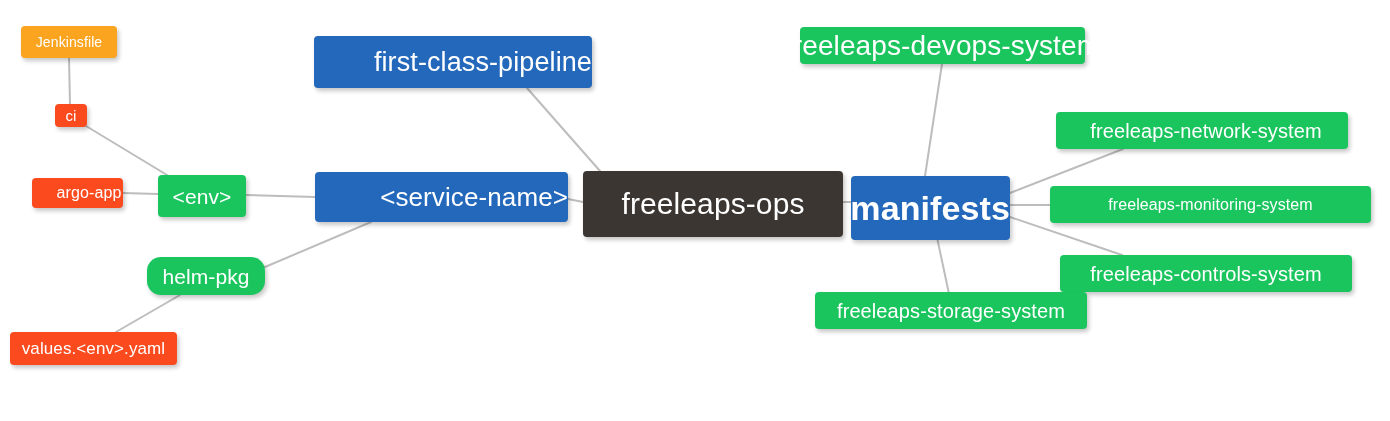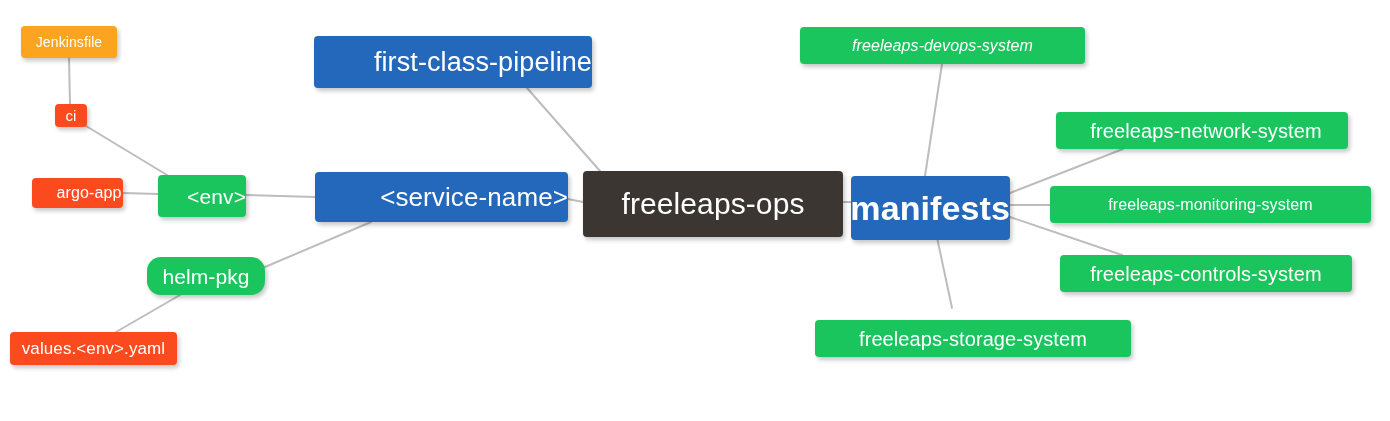--- a/index.html
+++ b/index.html
@@ -66,50 +66,50 @@
   <div id="nodes">
       <div class="node n-root" style="left: 583px; top: 171px; width: 260px; height: 66px; font-size: 30px;">
         <span>freeleaps-ops</span>
       </div>
       <div class="node n-blue" style="left: 314px; top: 36px; width: 278px; height: 52px; font-size: 27px;">
         <span>first-class-pipeline</span>
       </div>
       <div class="node n-blue" style="left: 315px; top: 172px; width: 253px; height: 50px; font-size: 26px;">
         <span>&lt;service-name&gt;</span>
       </div>
-      <div class="node n-green" style="left: 158px; top: 175px; width: 88px; height: 42px; font-size: 21px; justify-content: flex-end;">
+      <div class="node n-green" style="left: 158px; top: 175px; width: 88px; height: 42px; font-size: 21px;">
         <span>&lt;env&gt;</span>
       </div>
       <div class="node n-red" style="left: 55px; top: 104px; width: 32px; height: 23px; font-size: 15px;">
         <span>ci</span>
       </div>
       <div class="node n-orange" style="left: 21px; top: 26px; width: 96px; height: 32px; font-size: 14px;">
         <span>Jenkinsfile</span>
       </div>
       <div class="node n-red" style="left: 32px; top: 178px; width: 91px; height: 30px; font-size: 16px; padding-left: 23px;">
         <span>argo-app</span>
       </div>
       <div class="node n-green" style="left: 147px; top: 257px; width: 118px; height: 38px; font-size: 21px; border-radius: 14px;">
         <span>helm-pkg</span>
       </div>
       <div class="node n-red" style="left: 10px; top: 332px; width: 167px; height: 33px; font-size: 17px;">
         <span>values.&lt;env&gt;.yaml</span>
       </div>
       <div class="node n-blue" style="left: 851px; top: 176px; width: 159px; height: 64px; font-size: 34px; font-weight: bold;">
         <span>manifests</span>
       </div>
-      <div class="node n-green" style="left: 800px; top: 27px; width: 285px; height: 37px; font-size: 16px; font-style: italic;">
+      <div class="node n-green" style="left: 800px; top: 27px; width: 285px; height: 37px; font-size: 28px;">
         <span>freeleaps-devops-system</span>
       </div>
       <div class="node n-green" style="left: 1056px; top: 112px; width: 292px; height: 37px; font-size: 20px; padding-left: 8px;">
         <span>freeleaps-network-system</span>
       </div>
       <div class="node n-green" style="left: 1050px; top: 186px; width: 321px; height: 37px; font-size: 16px;">
         <span>freeleaps-monitoring-system</span>
       </div>
       <div class="node n-green" style="left: 1060px; top: 255px; width: 292px; height: 37px; font-size: 20px;">
         <span>freeleaps-controls-system</span>
       </div>
-      <div class="node n-green" style="left: 815px; top: 320px; width: 316px; height: 37px; font-size: 20px; align-items: center;">
+      <div class="node n-green" style="left: 815px; top: 292px; width: 272px; height: 37px; font-size: 20px; align-items: center;">
         <span>freeleaps-storage-system</span>
       </div>
     </div>
 </div>
 
 </body></html>

